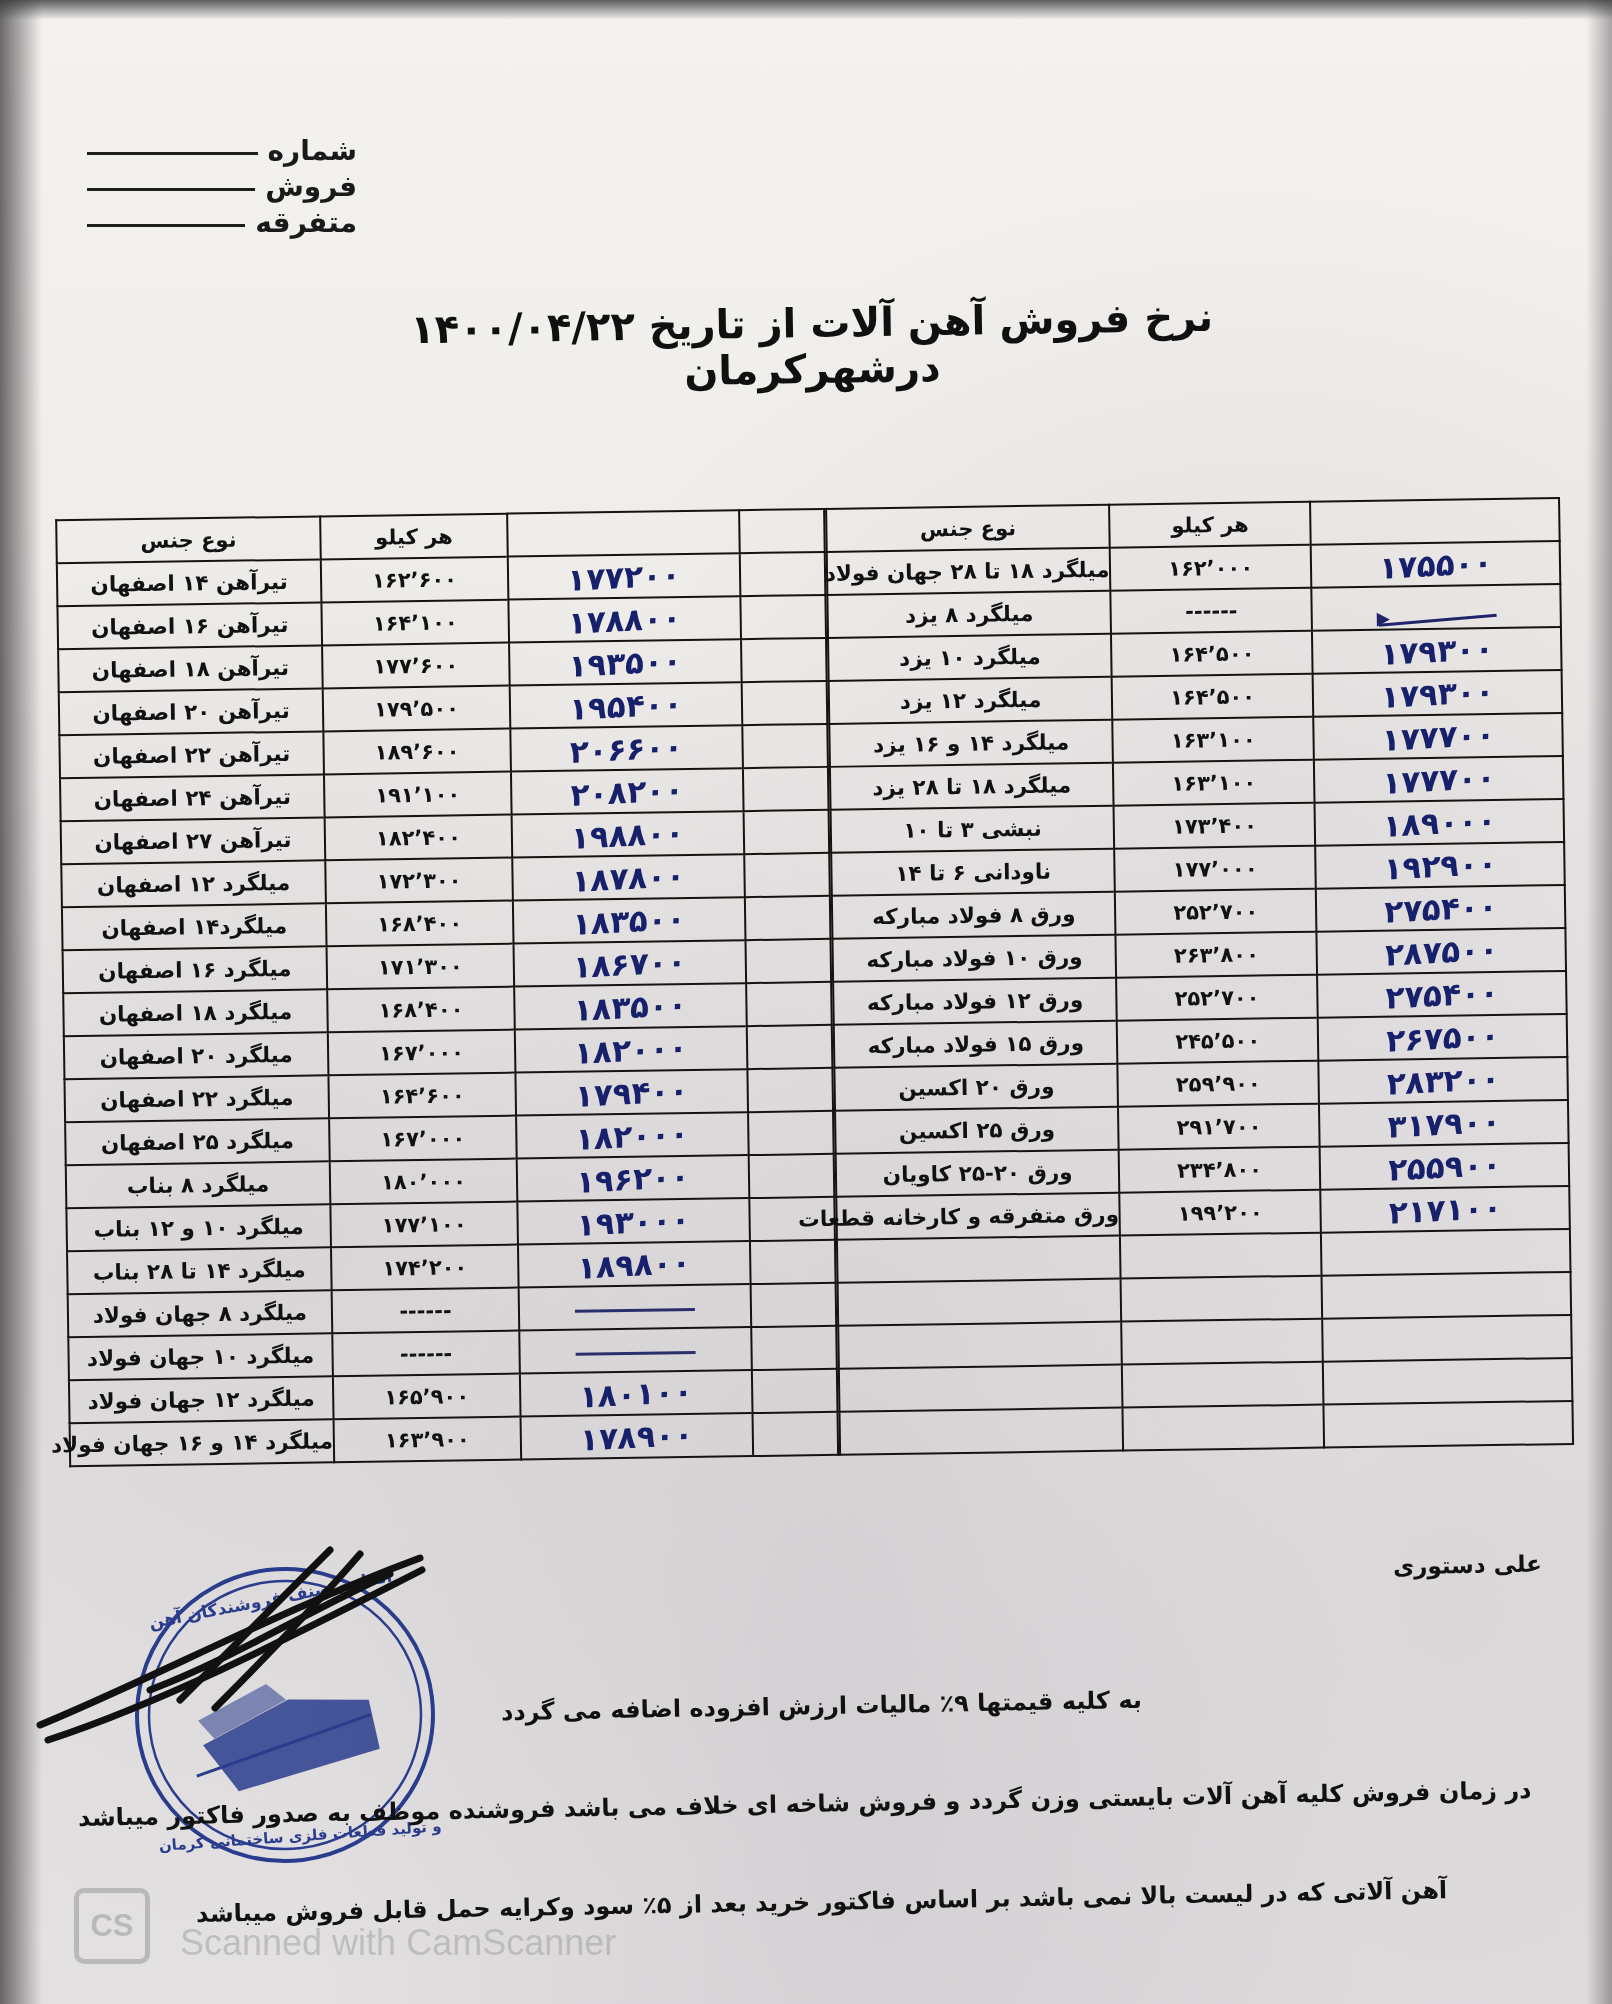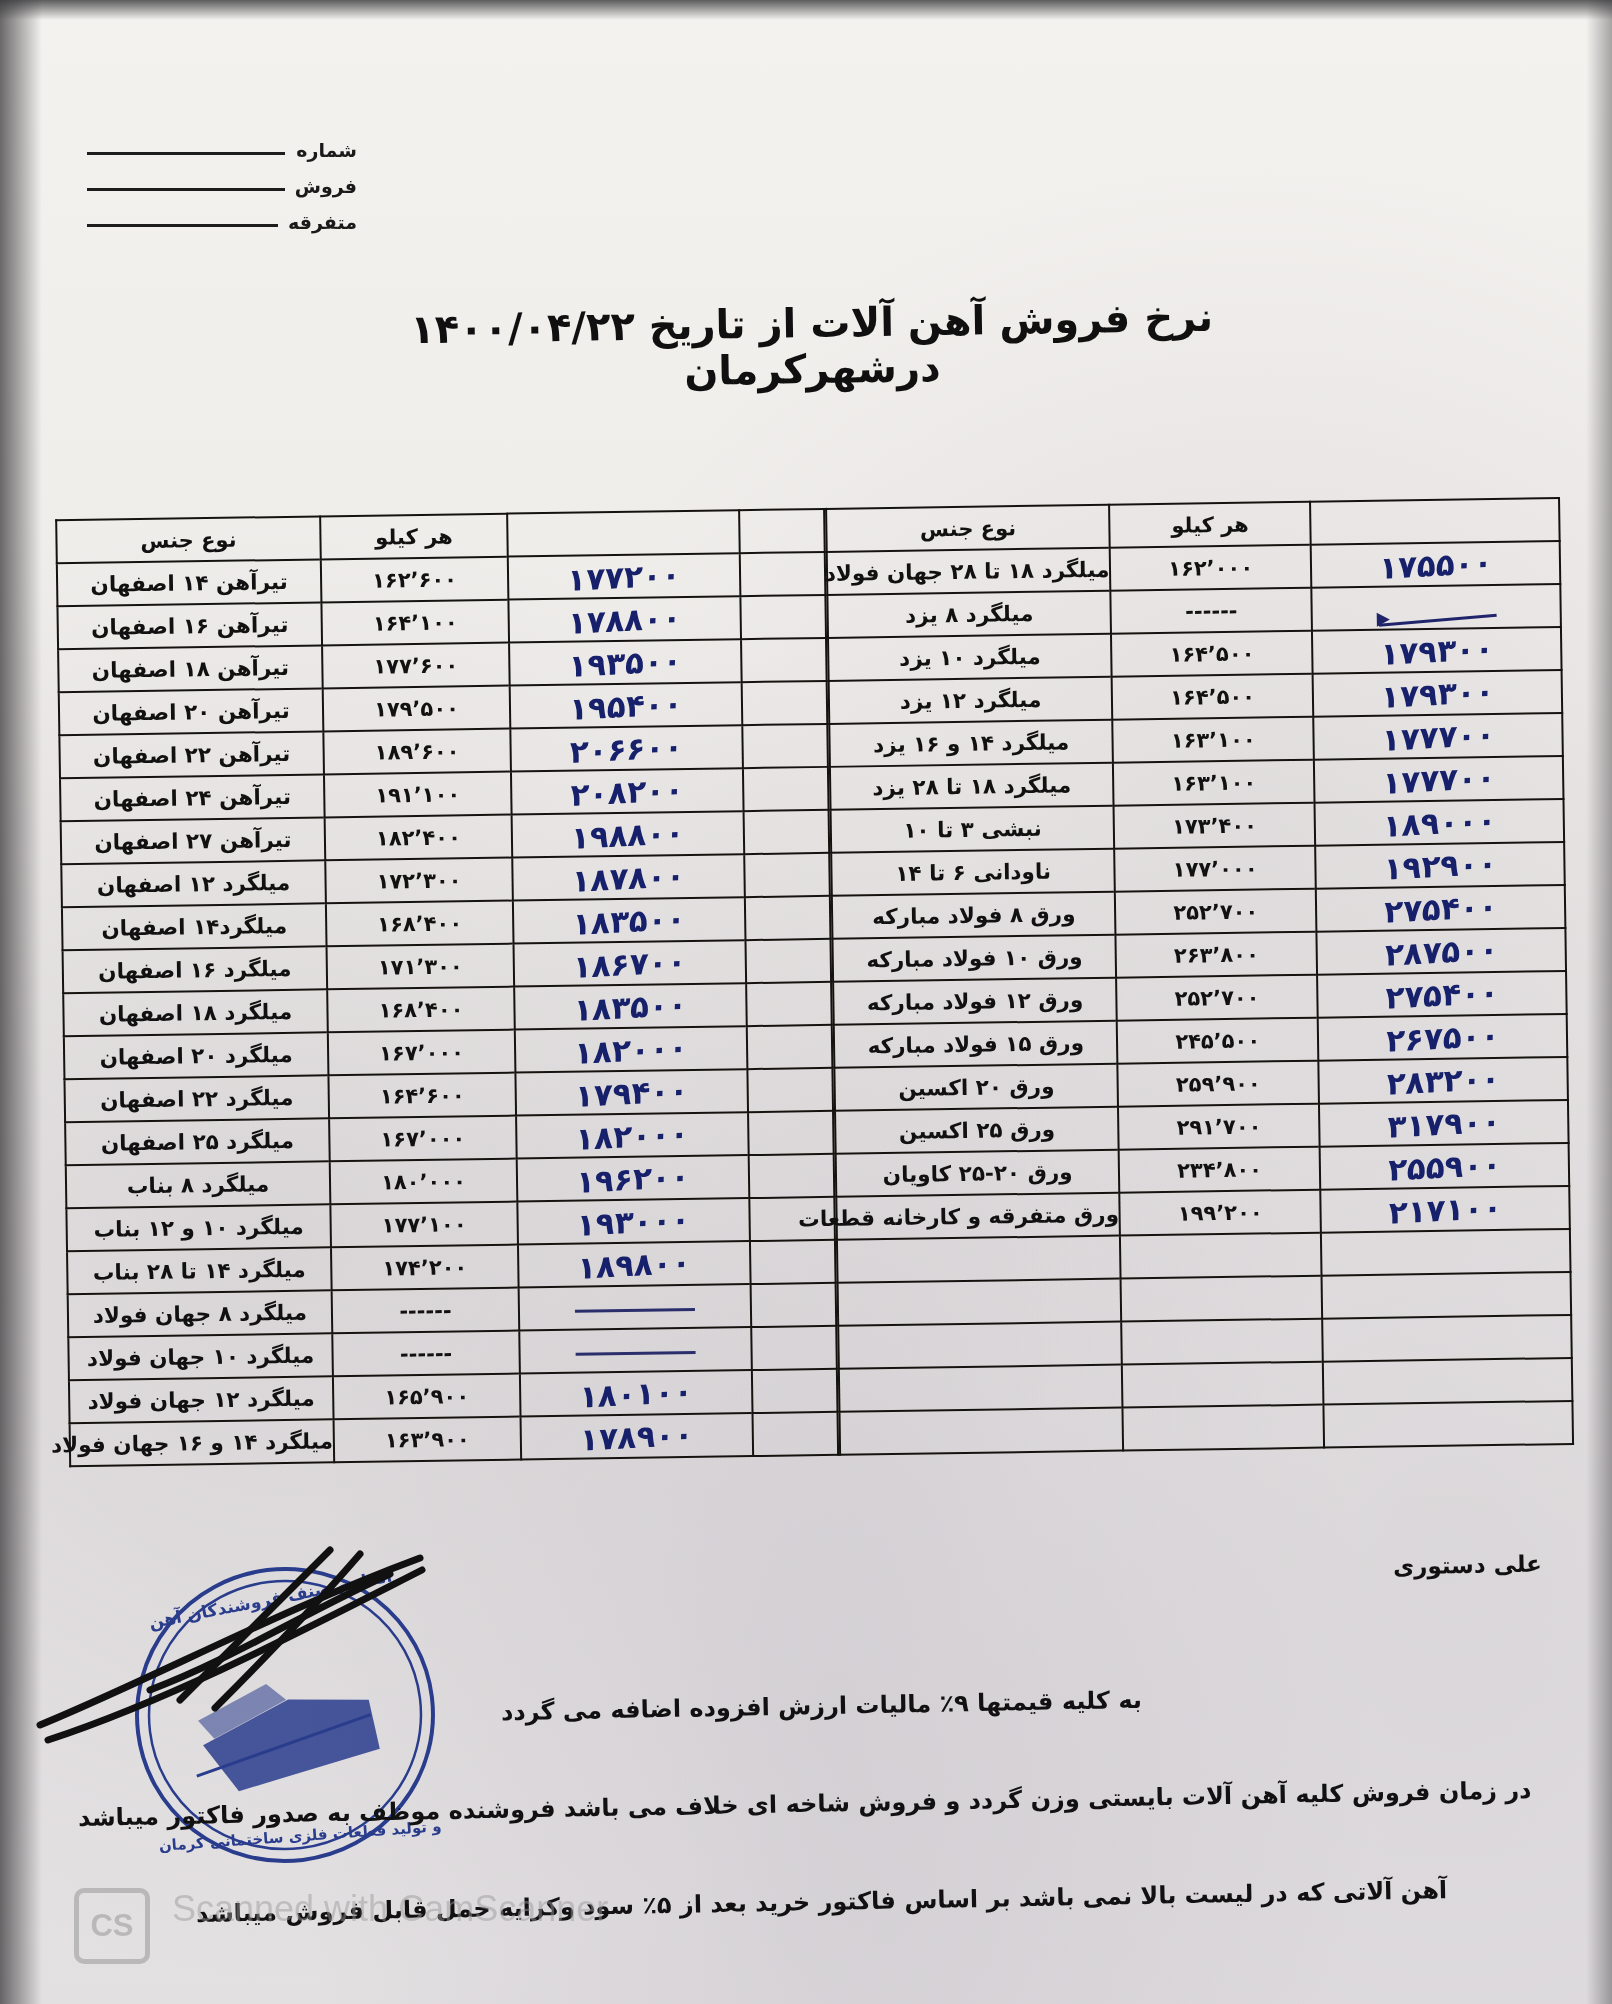--- a/index.html
+++ b/index.html
@@ -43,21 +43,21 @@
     border-radius:60% 0 0 0/100% 0 0 0;transform:rotate(-1deg);}
   .org-title{position:absolute;right:66px;top:22px;color:#a51f16;
     font-size:46px;font-weight:bold;letter-spacing:1px;
     text-shadow:1px 1px 0 rgba(0,0,0,.35);direction:rtl;}
   .org-sub{position:absolute;right:66px;top:82px;color:#17150f;
     font-size:26px;font-weight:bold;direction:rtl;white-space:nowrap;}
 
   
   .meta{position:absolute;right:1255px;top:132px;width:270px;direction:rtl;}
   .meta-row{display:flex;align-items:center;gap:10px;height:36px;}
-  .meta-label{font-size:19px;font-weight:bold;color:#1a1a1a;min-width:62px;text-align:right;}
+  .meta-label{font-size:28px;font-weight:bold;color:#1a1a1a;min-width:62px;text-align:right;}
   .meta-line{flex:1;height:0;border-top:3px solid #1d1d1d;margin-top:6px;}
 
   
   .doc-title{position:absolute;right:300px;top:300px;width:1000px;text-align:center;
     font-size:40px;font-weight:bold;color:#101010;direction:rtl;
     transform:rotate(-0.9deg);}
 
   
   .tables{position:absolute;left:55px;top:497px;width:1505px;
     transform:rotate(-0.85deg);transform-origin:top right;}
@@ -97,21 +97,21 @@
   .note3{right:165px;top:1888px;transform:rotate(-1.1deg);}
 
   
   .stamp{position:absolute;left:120px;top:1560px;width:330px;height:310px;
     transform:rotate(-7deg);opacity:.92;}
   .stamp svg{width:100%;height:100%;}
   .scribble{position:absolute;left:30px;top:1540px;width:420px;height:230px;}
   .scribble svg{width:100%;height:100%;}
 
   
-  .cs{position:absolute;left:62px;top:1888px;display:flex;align-items:flex-start;gap:22px;
+  .cs{position:absolute;left:62px;top:1888px;display:flex;align-items:flex-end;gap:30px;
     direction:ltr;opacity:.48;padding-left:12px;}
   .cs-logo{width:66px;height:66px;border:5px solid #8e8e8e;border-radius:10px;
     display:flex;align-items:center;justify-content:center;
     font-size:31px;font-weight:bold;color:#8e8e8e;
     font-family:"Liberation Sans",sans-serif;}
   .cs-text{font-size:36px;color:#9a9a9a;font-family:"Liberation Sans",sans-serif;}
 </style>
 </head>
 <body>
 

